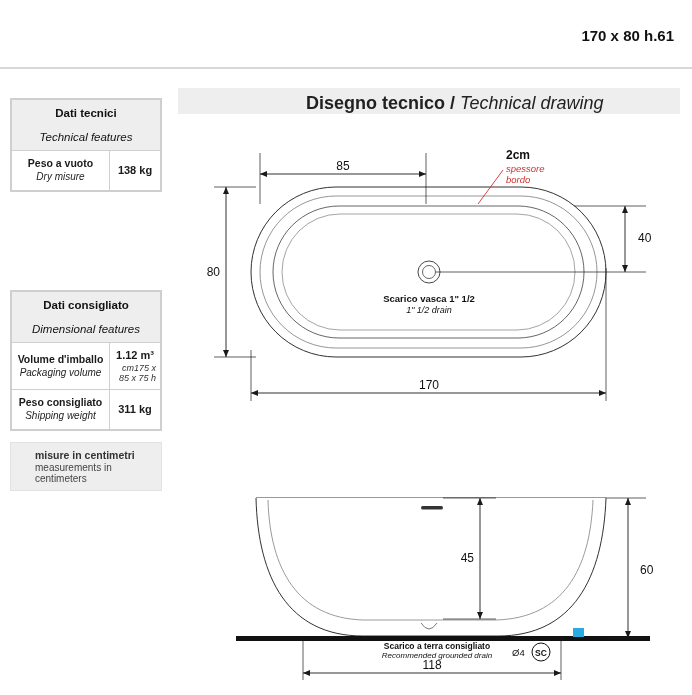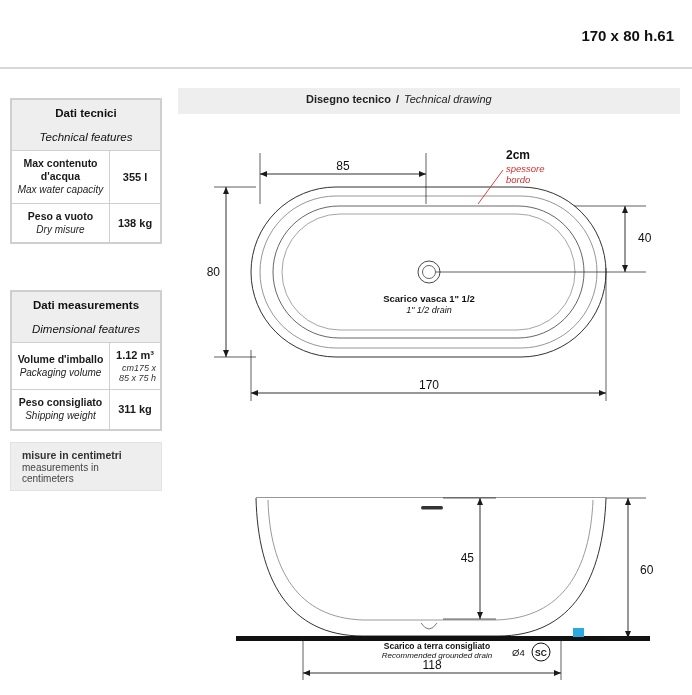--- a/index.html
+++ b/index.html
@@ -33,21 +33,21 @@
     background: #d8d8d8;
   }
 
   
   .draw-band {
     position: absolute; left: 178px; top: 88px; width: 502px; height: 26px;
     background: #eeeeee;
   }
   .draw-band-text {
     position: absolute; left: 128px; top: 5px;
-    font-size: 11px; font-weight: bold; color: #222;
+    font-size: 18px; font-weight: bold; color: #222;
   }
   .draw-band-text i { font-weight: normal; }
   .draw-band-sep { font-weight: bold; padding: 0 5px; }
 
   
   .tbl {
     position: absolute; left: 10px;
     border: 1px solid #cfcfcf;
     border-collapse: collapse;
     background: #fff;
@@ -63,21 +63,21 @@
   .hdr-en { font-size: 11.5px; font-style: italic; color: #111; display:block; margin-top:12px;}
   .lbl { width: 98px; text-align: center; }
   .lbl-it { font-size: 10.5px; font-weight: bold; display:block; line-height: 1.25; }
   .lbl-en { font-size: 10px; font-style: italic; display:block; line-height: 1.25; margin-top: 1px; color:#222;}
   .val { text-align: center; font-size: 11px; font-weight: bold; }
   .val-sub { display:block; font-size: 9px; font-style: italic; font-weight: normal; margin-top:2px; color:#333;text-align:right; }
 
   .note-box {
     position: absolute; left: 10px; top: 442px; width: 152px;
     background: #eeeeee; border: 1px solid #e2e2e2;
-    padding: 6px 11px;
+    padding: 6px 24px;
   }
   .note-it { font-size: 10.5px; font-weight: bold; color: #333; }
   .note-en { font-size: 10px; color: #444; margin-top: 1px; }
 
   
   .canvas-wrap {
     position: absolute; left: 178px; top: 118px; width: 504px; height: 570px;
   }
   svg { display: block; }
 
@@ -103,42 +103,35 @@
     <table>
       <tbody>
           <tr>
         <td class="hdr-cell" colspan="2">
           <span class="hdr-it">Dati tecnici</span>
           <span class="hdr-en">Technical features</span>
         </td>
       </tr>
       <tr>
         <td class="lbl">
-          <span class="lbl-it">Max contenuto d'acqua</span>
-          <span class="lbl-en">Max water capacity</span>
-        </td>
-        <td class="val">355 l</td>
-      </tr>
-      <tr>
-        <td class="lbl">
           <span class="lbl-it">Peso a vuoto</span>
           <span class="lbl-en">Dry misure</span>
         </td>
         <td class="val">138 kg</td>
       </tr>
     </tbody>
       </table>
   </div>
 
   <div class="tbl tbl-2">
     <table>
       <tbody>
           <tr>
         <td class="hdr-cell" colspan="2">
-          <span class="hdr-it">Dati measurements</span>
+          <span class="hdr-it">Dati consigliato</span>
           <span class="hdr-en">Dimensional features</span>
         </td>
       </tr>
       <tr>
         <td class="lbl">
           <span class="lbl-it">Volume d'imballo</span>
           <span class="lbl-en">Packaging volume</span>
         </td>
         <td class="val">
           <span>1.12 m³</span>

